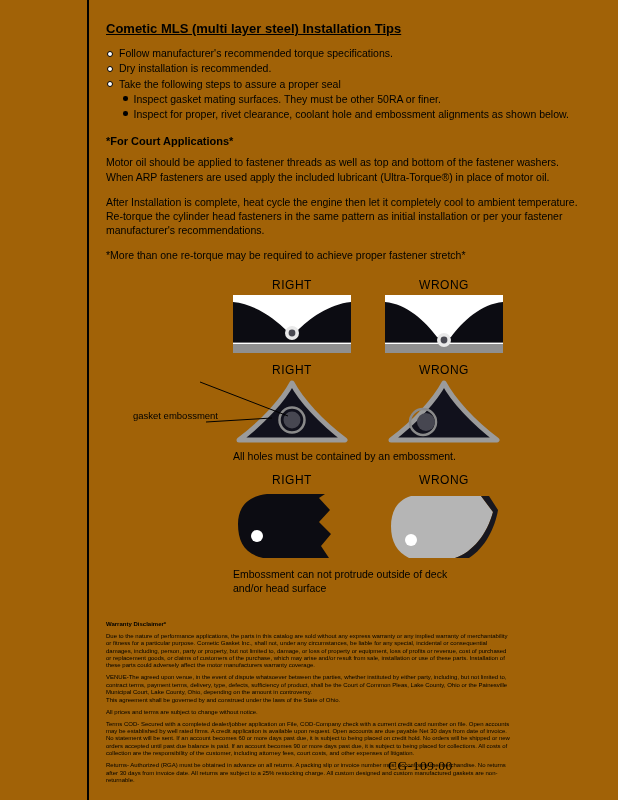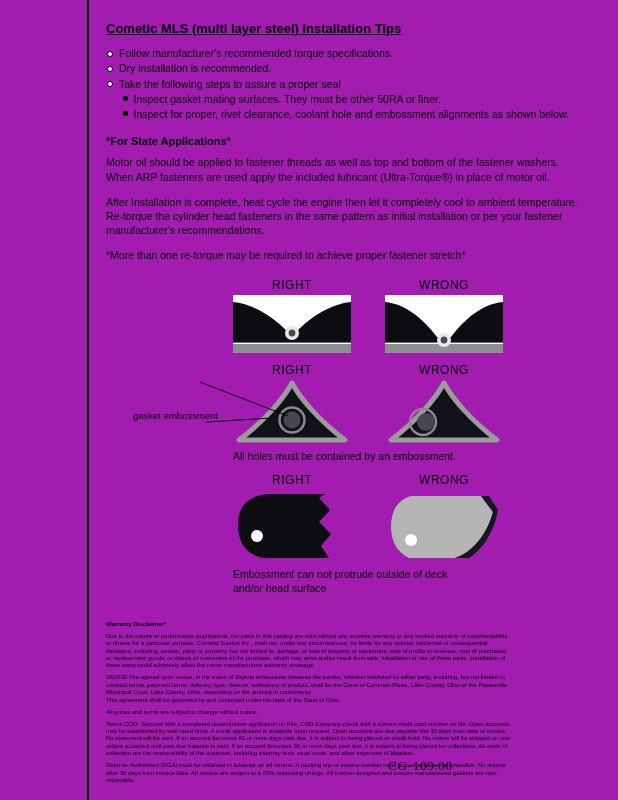--- a/index.html
+++ b/index.html
@@ -1,18 +1,18 @@
 <!DOCTYPE html>
 <html><head>
 <meta charset="utf-8">
 <style>
   html,body { margin:0; padding:0; background:#e8e8e8; }
   .page {
     position:relative; width:618px; height:800px; margin:0 auto;
-    background:#a21caf; overflow:hidden; color:#000;
+    background:#a16207; overflow:hidden; color:#000;
     font-family:"Liberation Sans", sans-serif;
   }
   .edge-rule { position:absolute; left:87px; top:0; width:2px; height:800px; background:#000; }
   .content { position:absolute; left:106px; top:20px; width:484px; font-size:10.5px; line-height:1.34; }
 
   .doc-title { font-size:13px; font-weight:bold; text-decoration:underline; margin:0 0 9px 0; }
 
   .bullet { display:flex; margin:1px 0;justify-content:flex-end; }
   .bullet .txt { flex:1; }
   .marker-open {
@@ -74,21 +74,21 @@
       <div class="bullet sub">
         <span class="marker-filled"></span>
         <span class="txt">Inspect gasket mating surfaces.  They must be other 50RA or finer.</span>
       </div>
       <div class="bullet sub">
         <span class="marker-filled"></span>
         <span class="txt">Inspect for proper, rivet clearance, coolant hole and embossment alignments as shown below.</span>
       </div>
     </div>
 
-    <div class="section-heading">*For State Applications*</div>
+    <div class="section-heading">*For Court Applications*</div>
     <p class="para">Motor oil should be applied to fastener threads as well as top and bottom of the fastener washers. When ARP fasteners are used apply the included lubricant (Ultra-Torque®) in place of motor oil.</p>
     <p class="para">After Installation is complete, heat cycle the engine then let it completely cool to ambient temperature. Re-torque the cylinder head fasteners in the same pattern as initial installation or per your fastener manufacturer's recommendations.</p>
     <p class="para note">*More than one re-torque may be required to achieve proper fastener stretch*</p>
 
     <div class="diag-row">
       <div class="diag-panels">
         <div class="diag-col">
           <div class="diag-label">RIGHT</div>
           <svg class="panel" viewBox="0 0 118 58">
             <rect x="0" y="0" width="118" height="58" fill="#0c0c12"></rect>

